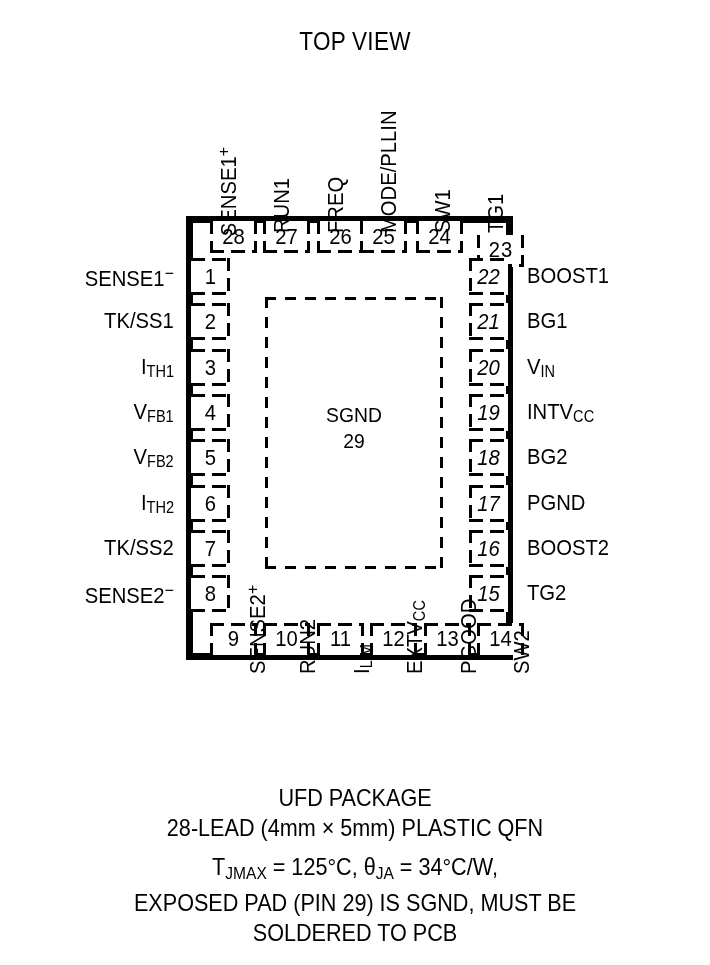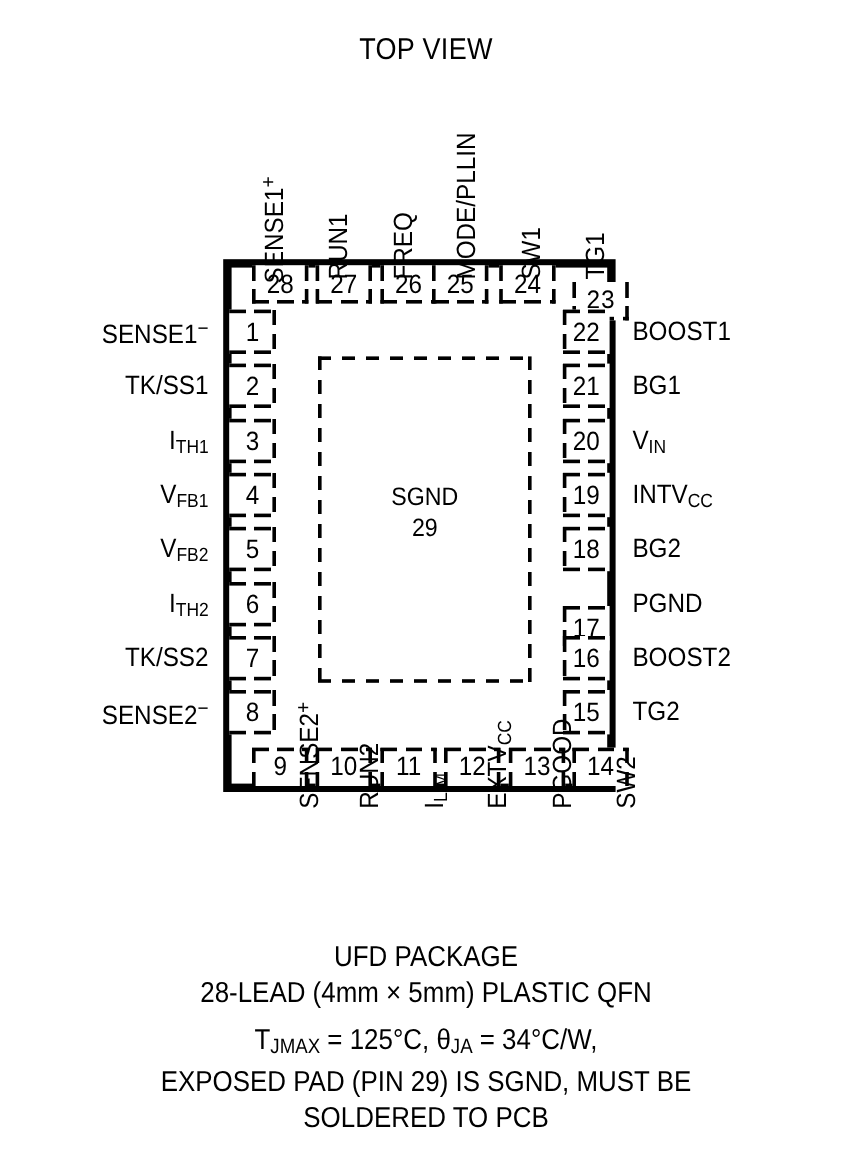--- a/index.html
+++ b/index.html
@@ -107,20 +107,21 @@
   }
   
   .pad-right {
     background-image:
       repeating-linear-gradient(to right, #000 0 14px, transparent 14px 21px),
       repeating-linear-gradient(to right, #000 0 14px, transparent 14px 21px),
       repeating-linear-gradient(to bottom, #000 0 13px, transparent 13px 20px);
     background-size: 100% 3px, 100% 3px, 3px 100%;
     background-position: left top, left bottom, left top;
     background-repeat: no-repeat;
+    font-style: italic;
   }
   
   .pad-top {
     background-image:
       repeating-linear-gradient(to bottom, #000 0 13px, transparent 13px 20px),
       repeating-linear-gradient(to bottom, #000 0 13px, transparent 13px 20px),
       repeating-linear-gradient(to right, #000 0 14px, transparent 14px 21px);
     background-size: 3px 100%, 3px 100%, 100% 3px;
     background-position: left top, right top, left bottom;
     background-repeat: no-repeat;
@@ -276,21 +277,21 @@
       </div>
       <div class="pad pad-right" style="left: 469px; top: 349px; width: 39px; height: 37px;">
         <div class="pad-num">20</div>
       </div>
       <div class="pad pad-right" style="left: 469px; top: 394px; width: 39px; height: 37px;">
         <div class="pad-num">19</div>
       </div>
       <div class="pad pad-right" style="left: 469px; top: 439px; width: 39px; height: 37px;">
         <div class="pad-num">18</div>
       </div>
-      <div class="pad pad-right" style="left: 469px; top: 485px; width: 39px; height: 37px; margin-top: 20px;">
+      <div class="pad pad-right" style="left: 469px; top: 485px; width: 39px; height: 37px;">
         <div class="pad-num">17</div>
       </div>
       <div class="pad pad-right" style="left: 469px; top: 530px; width: 39px; height: 37px;">
         <div class="pad-num">16</div>
       </div>
       <div class="pad pad-right" style="left: 469px; top: 575px; width: 39px; height: 37px;">
         <div class="pad-num">15</div>
       </div>
     </div>
   <div id="labels-layer">

